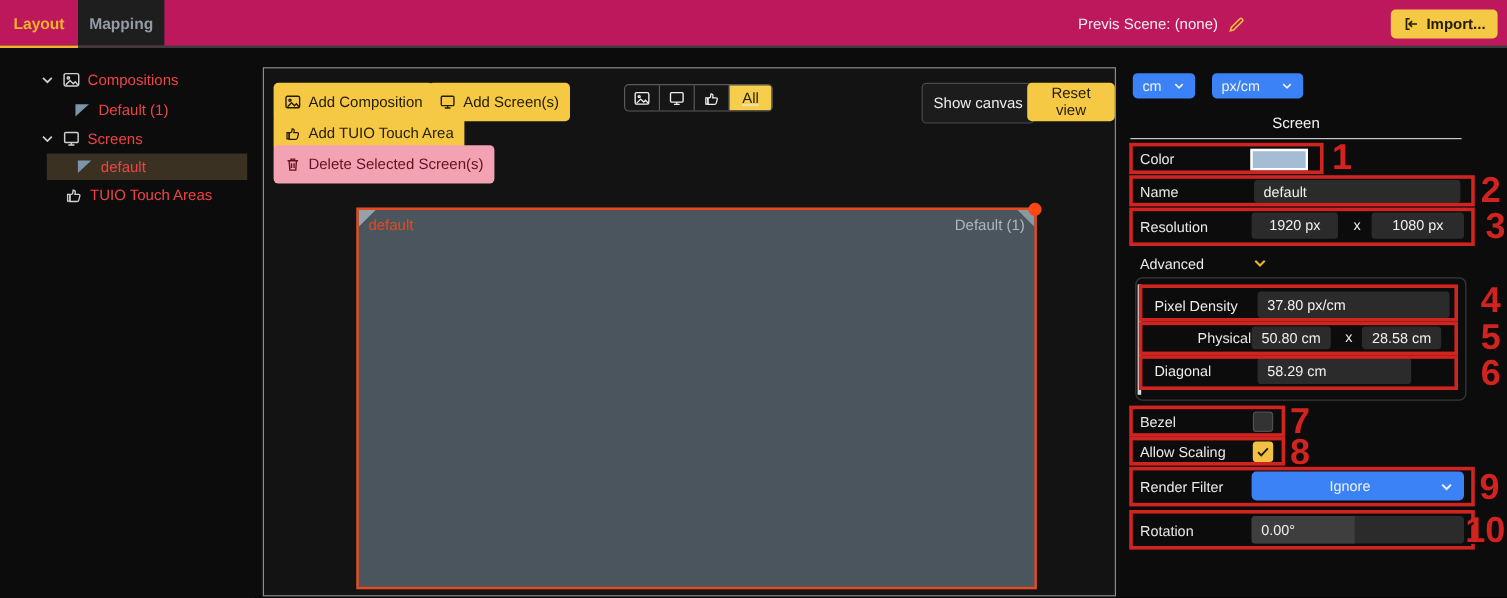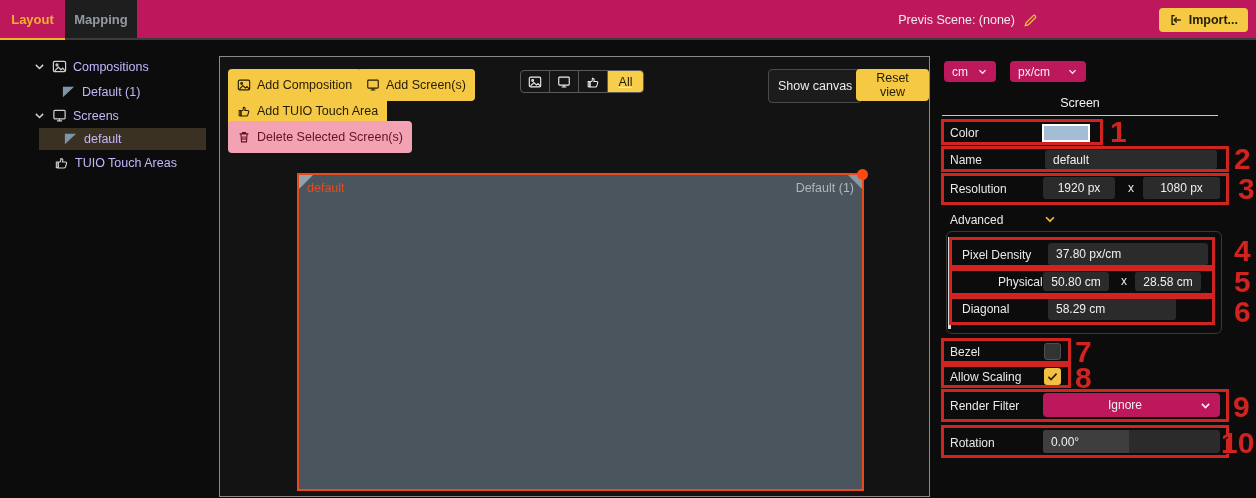--- a/index.html
+++ b/index.html
@@ -15,21 +15,21 @@
   .tab { position:absolute; top:0; height:38px; display:flex; align-items:center; justify-content:center;
          font-size:13px; font-weight:bold; cursor:default; }
   .tab-layout { left:0; width:65px; color:#f0b429; }
   .tab-mapping { left:65px; width:72px; color:#949aa4; background:#1e1e1e; }
   .tab-active-underline { position:absolute; left:0; top:38px; width:65px; height:2px; background:#f0b429; z-index:2; }
   .previs { position:absolute; top:0; height:40px; right:218px; display:flex; align-items:center; gap:8px; color:#ececec; font-size:12.5px; }
   .pencil { color:#f0c040; display:flex; }
   .btn-import { position:absolute; right:8px; top:8px; height:24px; padding:0 10px; display:flex; align-items:center; gap:6px;
                 background:#f6c945; color:#241d02; border:none; border-radius:4px; font-size:12.5px; font-weight:bold; }
   
-  .tree-row { position:absolute; display:flex; align-items:center; gap:6px; height:21px; color:#c4b5fd; font-size:12.5px; }
+  .tree-row { position:absolute; display:flex; align-items:center; gap:6px; height:21px; color:#ef4444; font-size:12.5px; }
   .tree-selected-bg { position:absolute; left:39px; top:128px; width:167px; height:22px; background:#3a3123; }
   .chev, .ticon { display:flex; color:#cfcfcf; }
   .tri { display:flex; }
   
   .canvas-panel { position:absolute; left:219px; top:56px; width:711px; height:441px; background:#131313; border:1px solid #8a8a8a; }
   .btn-yellow, .btn-pink, .btn-dark {
     position:absolute; height:23px; display:flex; align-items:center; gap:6px; padding:16px 9px;
     border-radius:4px; font-size:12.5px; border:none; }
   .btn-yellow { background:#f6c945; color:#241d02; }
   .btn-pink { background:#f2a2b2; color:#64121f; }
@@ -42,21 +42,21 @@
   .rect-label-left { position:absolute; left:8px; top:6px; color:#e8491d; font-size:12.5px; }
   .rect-label-right { position:absolute; right:8px; top:6px; color:#b0b6ba; font-size:12.5px; }
   .corner-dot { position:absolute; right:-6px; top:-6px; width:11px; height:11px; border-radius:50%; background:#ff4712; }
   .fold-tl { position:absolute; left:0; top:0; }
   .fold-tr { position:absolute; right:0; top:0; }
   
   .ins-label { position:absolute; color:#eaeaea; font-size:12px; white-space:nowrap; }
   .ins-input { position:absolute; background:#2b2b2b; border-radius:3px; color:#f0f0f0; font-size:12px;
                display:flex; align-items:center; padding:0 8px; white-space:nowrap; }
   .ins-input.centered { justify-content:center; padding:0; }
-  .dropdown { position:absolute; background:#be185d; border-radius:4px; color:#f0f0f0; font-size:12px;
+  .dropdown { position:absolute; background:#3b82f6; border-radius:4px; color:#f0f0f0; font-size:12px;
               display:flex; align-items:center; justify-content:space-between; padding:0 8px; }
   .section-title { position:absolute; left:942px; top:96px; width:276px; text-align:center; color:#f2f2f2; font-size:12.5px; }
   .section-underline { position:absolute; left:942px; top:115px; width:276px; height:1px; background:#c8c8c8; }
   .adv-box { position:absolute; left:946px; top:231px; width:276px; height:103px; border:1px solid #383838; border-radius:6px; }
   .adv-vline { position:absolute; left:948px; top:237px; width:3px; height:92px; background:#d9d9d9; }
   .checkbox { position:absolute; width:17px; height:17px; border-radius:3px; }
   .checkbox.off { background:#333; border:1px solid #4f4f4f; }
   .checkbox.on { background:#f2c144; display:flex; align-items:center; justify-content:center; color:#241d02; }
   .rot-hl { position:absolute; left:0; top:0; width:86px; height:100%; background:#3e3e3e; border-radius:3px 0 0 3px; }
   .rot-text { position:relative; z-index:1; }

